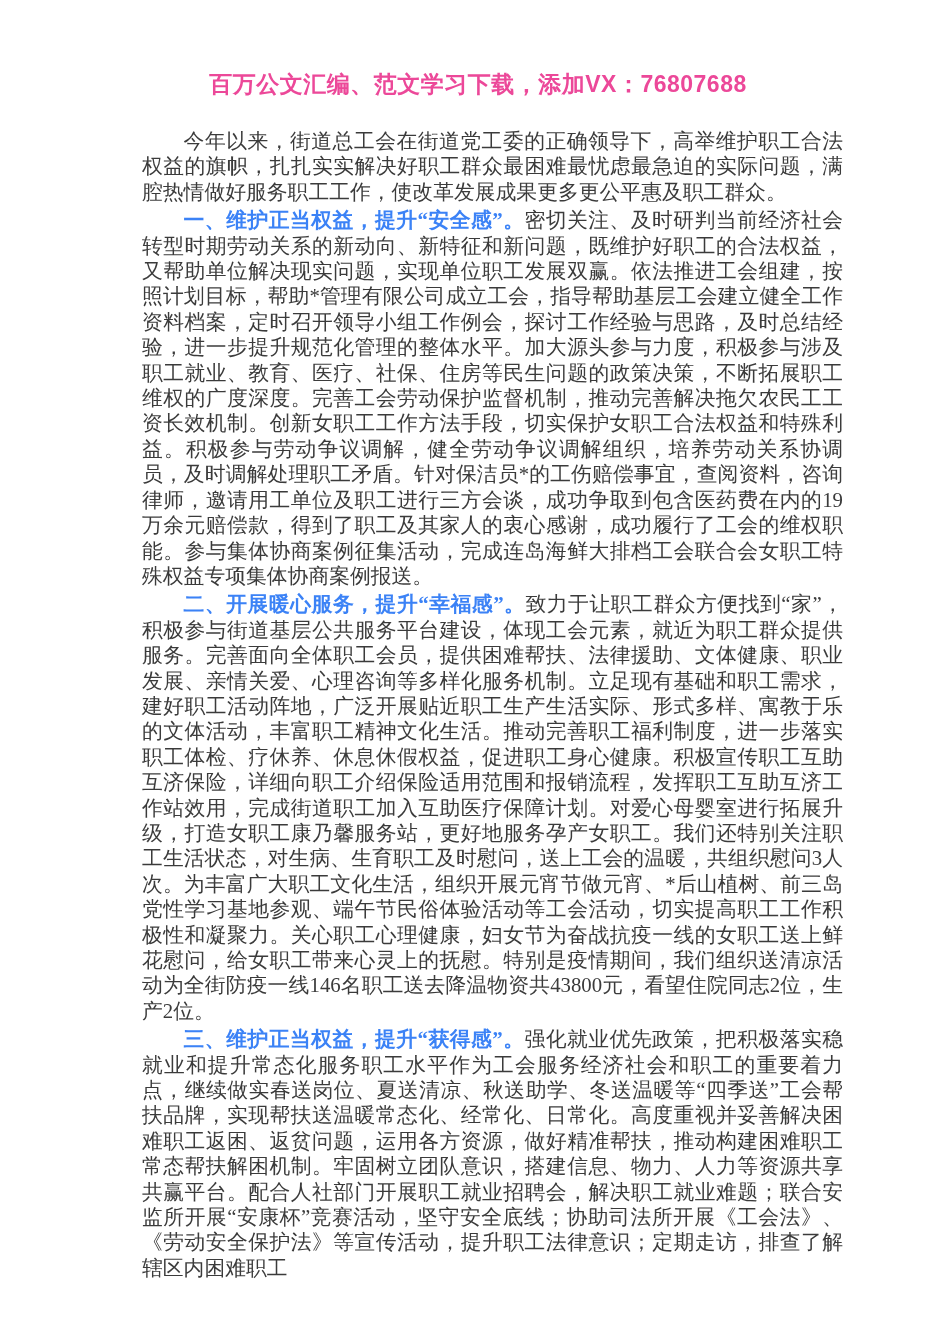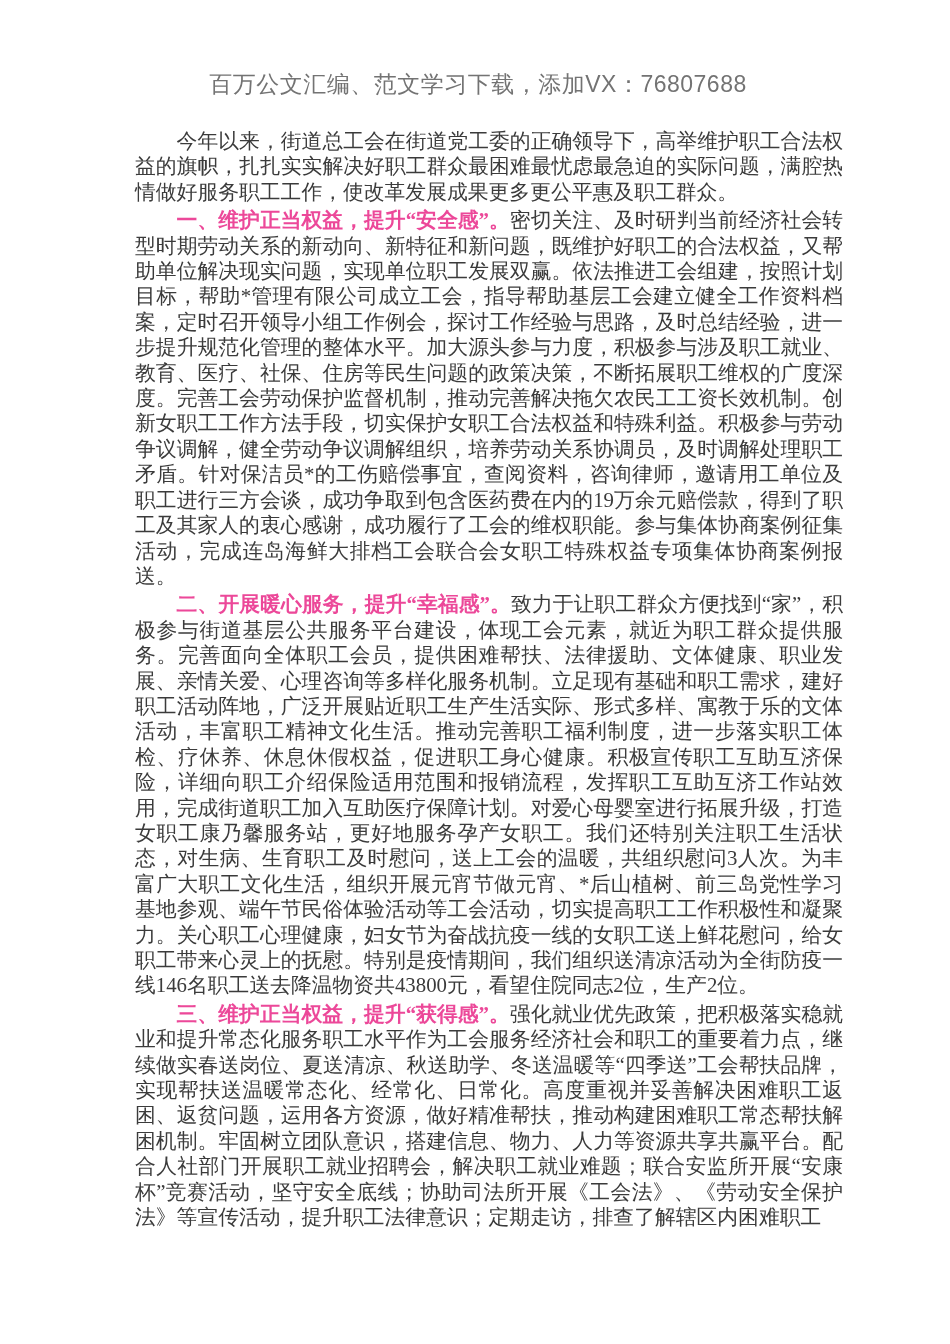--- a/index.html
+++ b/index.html
@@ -15,45 +15,45 @@
     overflow: hidden;
     font-family: "Liberation Serif", "DejaVu Serif", serif;
   }
   .promo {
     position: absolute;
     top: 69px;
     left: 120px;
     width: 716px;
     text-align: center;
     font-family: "Liberation Sans", "DejaVu Sans", sans-serif;
-    font-weight: 400;
+    font-weight: 700;
     font-size: 23px;
     letter-spacing: 0.5px;
-    color: #737373;
+    color: #ec4899;
     white-space: nowrap;
   }
   .content {
     position: absolute;
     top: 128px;
     left: 135px;
     width: 708px;
   }
   .content p {
-    margin: 0 0 3px 0;
+    margin: 0 0 3px 7px;
     font-size: 20.8px;
     line-height: 25.4px;
     color: #3b3b3b;
     text-align: justify;
     text-justify: inter-ideograph;
     text-indent: 2em;
     word-break: break-all;
   }
   .content p .hd {
     font-weight: 700;
-    color: #ec4899;
+    color: #3b82f6;
   }
 </style>
 </head>
 <body>
 
 <div class="page">
 
   <div class="promo">百万公文汇编、范文学习下载，添加VX：76807688</div>
 
   <div class="content">

